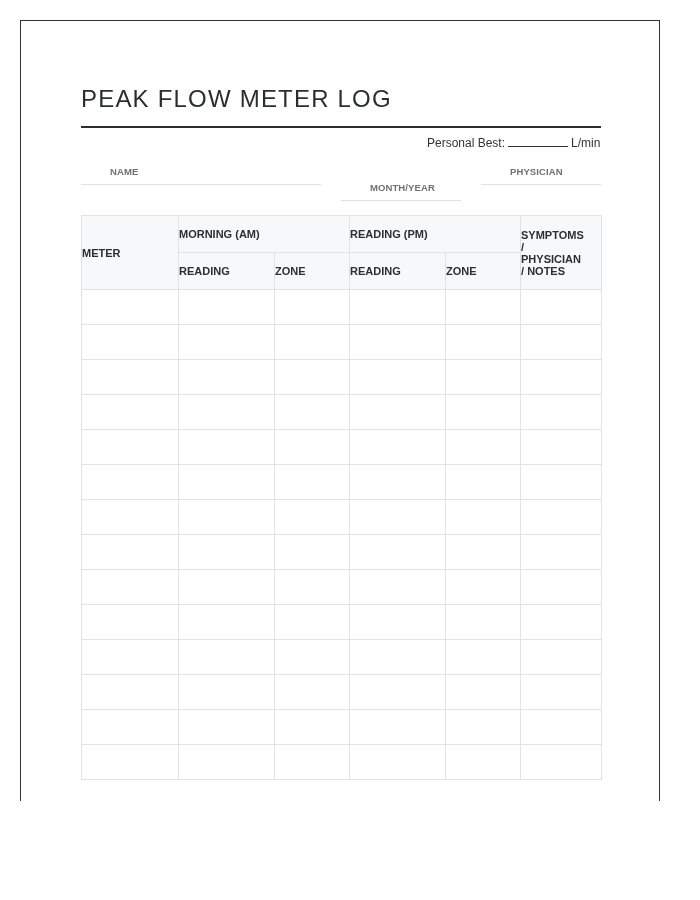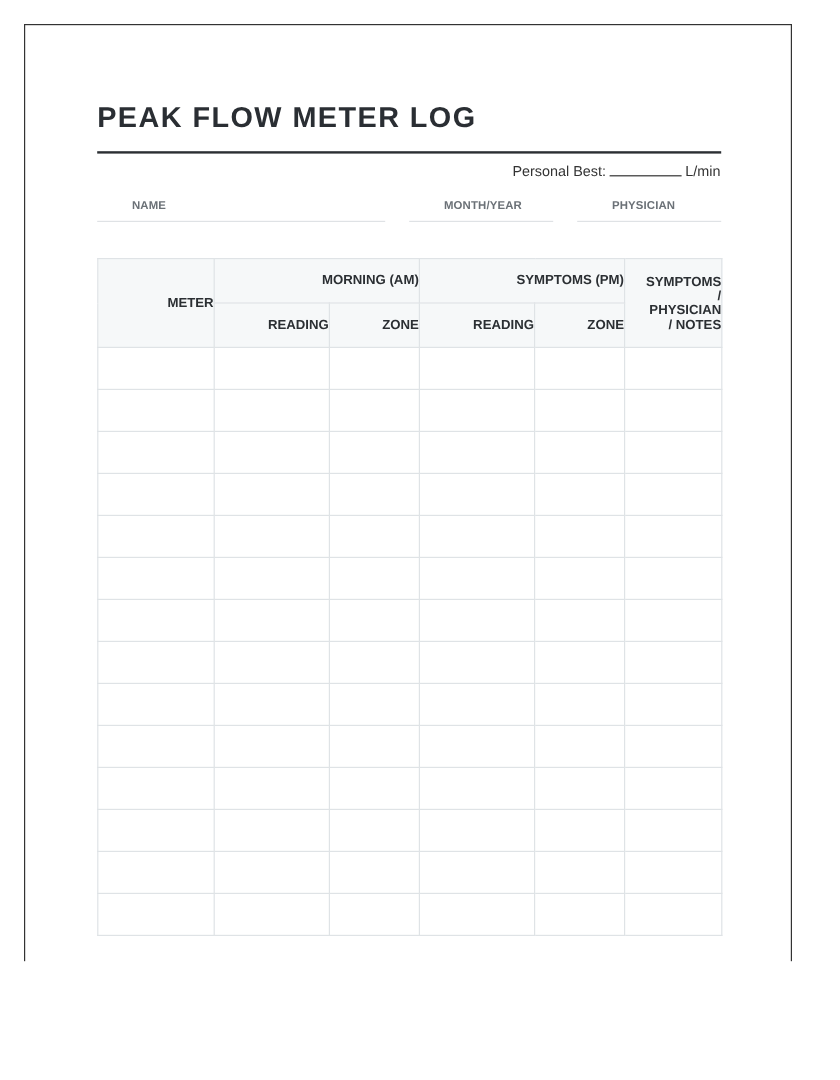--- a/index.html
+++ b/index.html
@@ -1,51 +1,51 @@
 <!DOCTYPE html>
 <html><head>
   <meta charset="utf-8">
   <style>
     html, body { margin: 0; padding: 0; background: #ffffff; }
     body { width: 700px; height: 900px; position: relative; overflow: hidden;
            font-family: "Liberation Sans", sans-serif; color: #2b2f33; }
     .page { position: absolute; left: 20px; top: 20px; width: 640px; height: 781px;
             border-left: 1px solid #333; border-right: 1px solid #333; border-top: 1px solid #333;
             box-sizing: border-box; }
-    .title { position: absolute; left: 81px; top: 85px; font-size: 24px; font-weight: bold;
+    .title { position: absolute; left: 81px; top: 85px; font-size: 24px; font-weight: normal;
              letter-spacing: 1.2px; color: #2a2e33; margin: 0; white-space: nowrap; }
     .pb { position: absolute; left: 427px; top: 100px; font-size: 12px; color: #333; white-space: nowrap; margin-top: 36px; }
     .pb .blank { display: inline-block; width: 60px; border-bottom: 1px solid #333; height: 10px; margin: 0 3px; vertical-align: baseline; }
     .rule { position: absolute; left: 81px; top: 126px; width: 520px; height: 2px; background: #2b2f33; }
     .field { position: absolute; top: 166px; }
     .field .lbl { font-size: 9.5px; font-weight: bold; color: #6b7177; letter-spacing: 0.1px; display: block; padding-left: 29px; }
     .field .line { position: absolute; top: 18px; left: 0; height: 1px; background: #dfe2e5; }
     table { position: absolute; left: 81px; top: 215px; border-collapse: collapse; table-layout: fixed; width: 520px; }
     th, td { border: 1px solid #dfe3e6; box-sizing: border-box; padding: 0; }
-    th { background: #f6f8f9; font-size: 11px; font-weight: bold; color: #2b2f33; text-align: right; line-height: 12px; }
+    th { background: #f6f8f9; font-size: 11px; font-weight: bold; color: #2b2f33; text-align: left; line-height: 12px; }
     thead tr.r1 th { height: 37px; }
     thead tr.r2 th { height: 37px; }
     tbody td { height: 35px; background: #ffffff; }
   </style>
 </head>
 <body>
 
 <div class="page"></div>
 
 <h1 class="title">PEAK FLOW METER LOG</h1>
 <div class="pb">
   <span>Personal Best:</span><span class="blank"></span><span>L/min</span>
 </div>
 <div class="rule"></div>
 
 <div class="field" style="left:81px;">
   <span class="lbl">NAME</span>
   <div class="line" style="width:240px;"></div>
 </div>
-<div class="field" style="left:341px;">
+<div class="field" style="left:341px;margin-top:16px;">
   <span class="lbl">MONTH/YEAR</span>
   <div class="line" style="width:120px;"></div>
 </div>
 <div class="field" style="left:481px;">
   <span class="lbl">PHYSICIAN</span>
   <div class="line" style="width:120px;"></div>
 </div>
 
 <table>
   <colgroup>
@@ -53,21 +53,21 @@
       <col style="width:96px">
       <col style="width:75px">
     <col style="width:96px">
       <col style="width:75px">
       <col style="width:81px">
   </colgroup>
   <thead>
     <tr class="r1">
       <th rowspan="2">METER</th>
       <th colspan="2">MORNING (AM)</th>
-      <th colspan="2">SYMPTOMS (PM)</th>
+      <th colspan="2">READING (PM)</th>
       <th rowspan="2">
         <div>SYMPTOMS</div>
         <div>/</div>
         <div>PHYSICIAN</div>
         <div>/ NOTES</div>
       </th>
     </tr>
     <tr class="r2">
       <th>READING</th>
       <th>ZONE</th>

